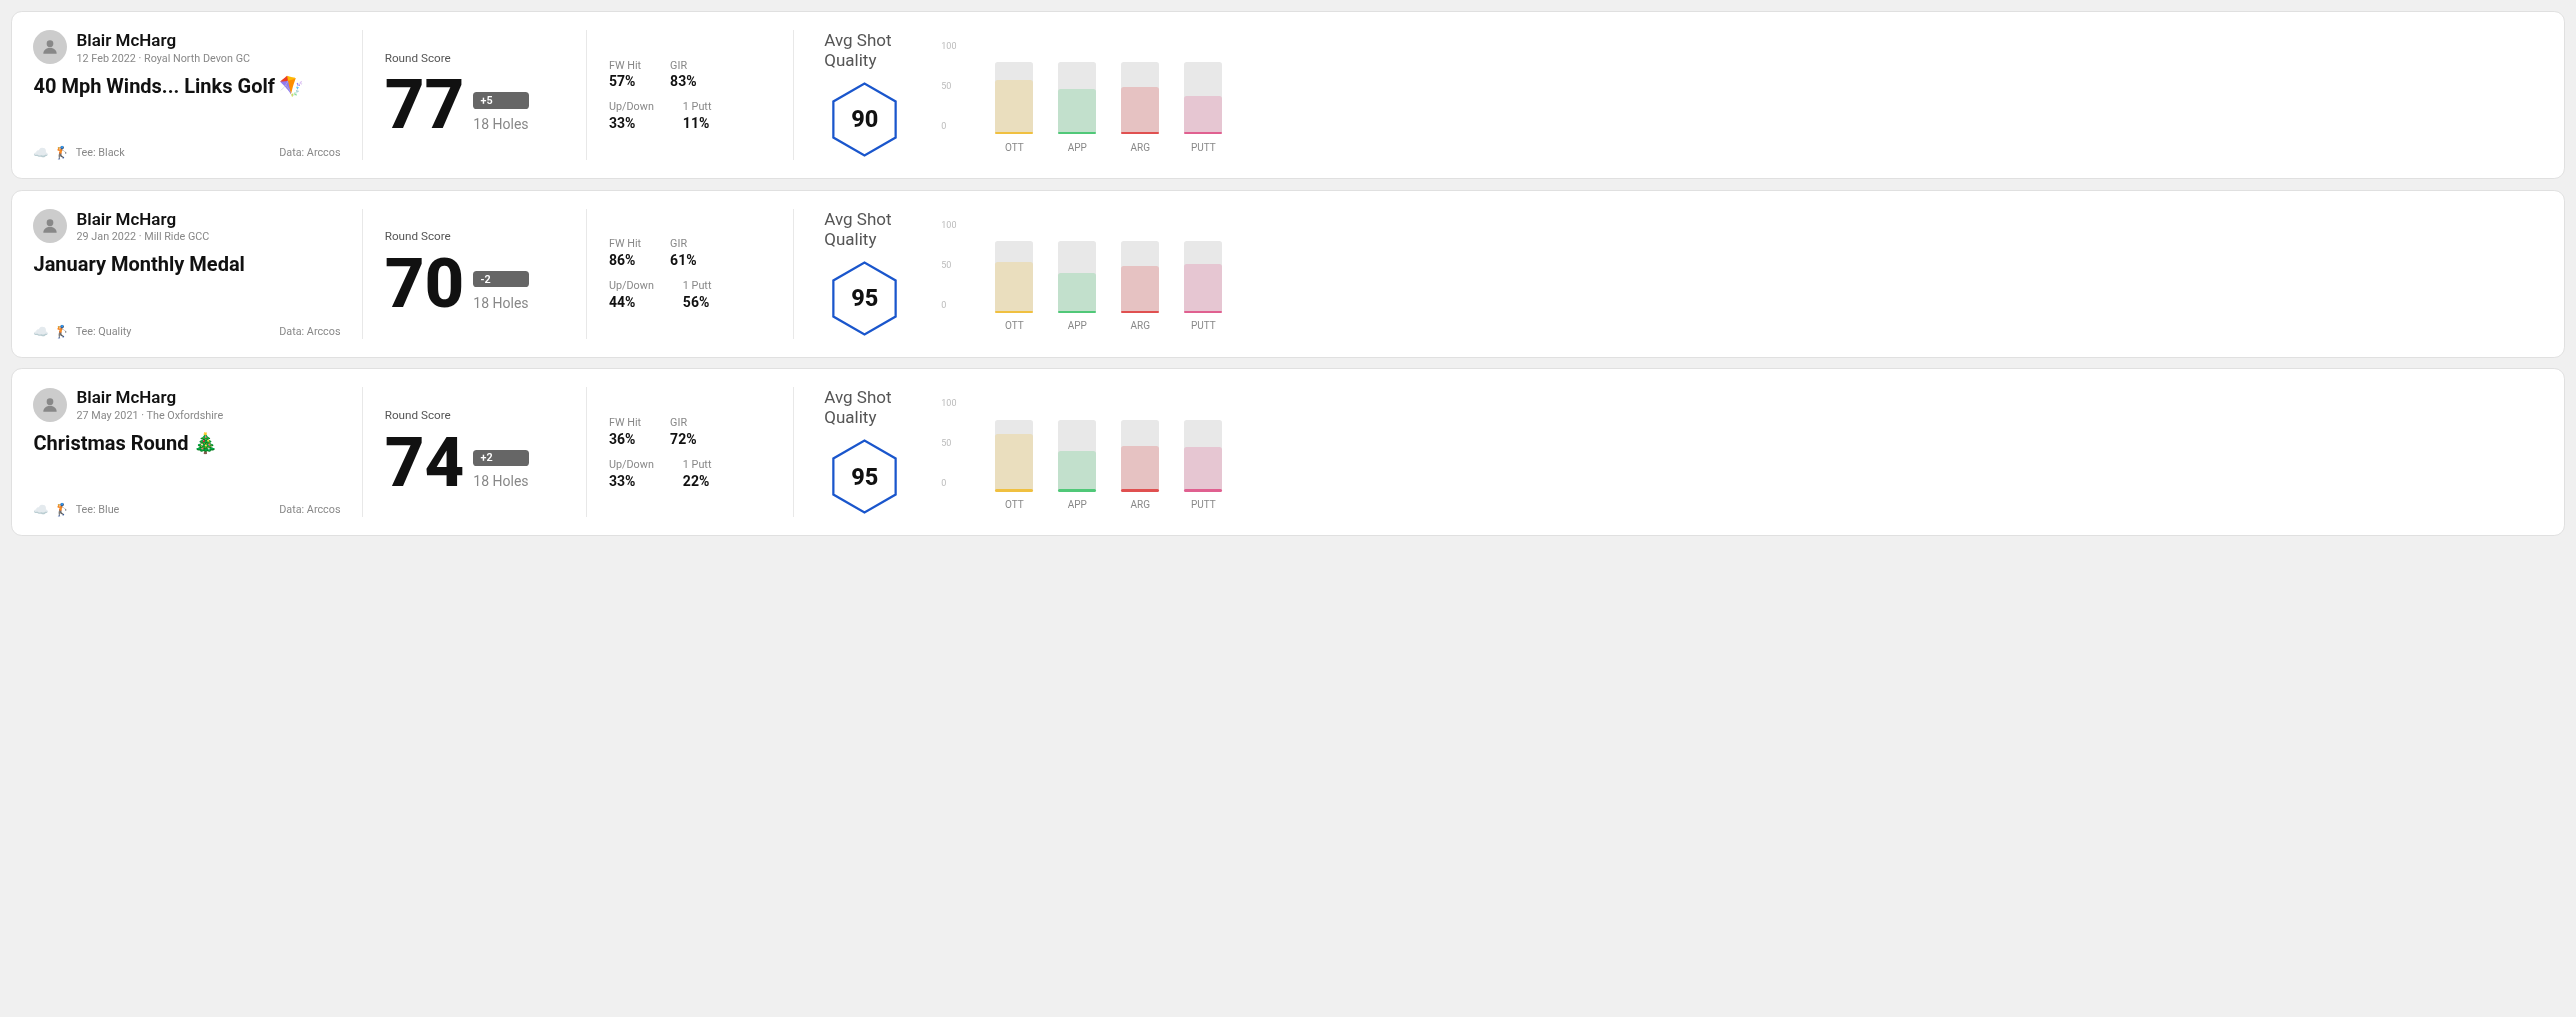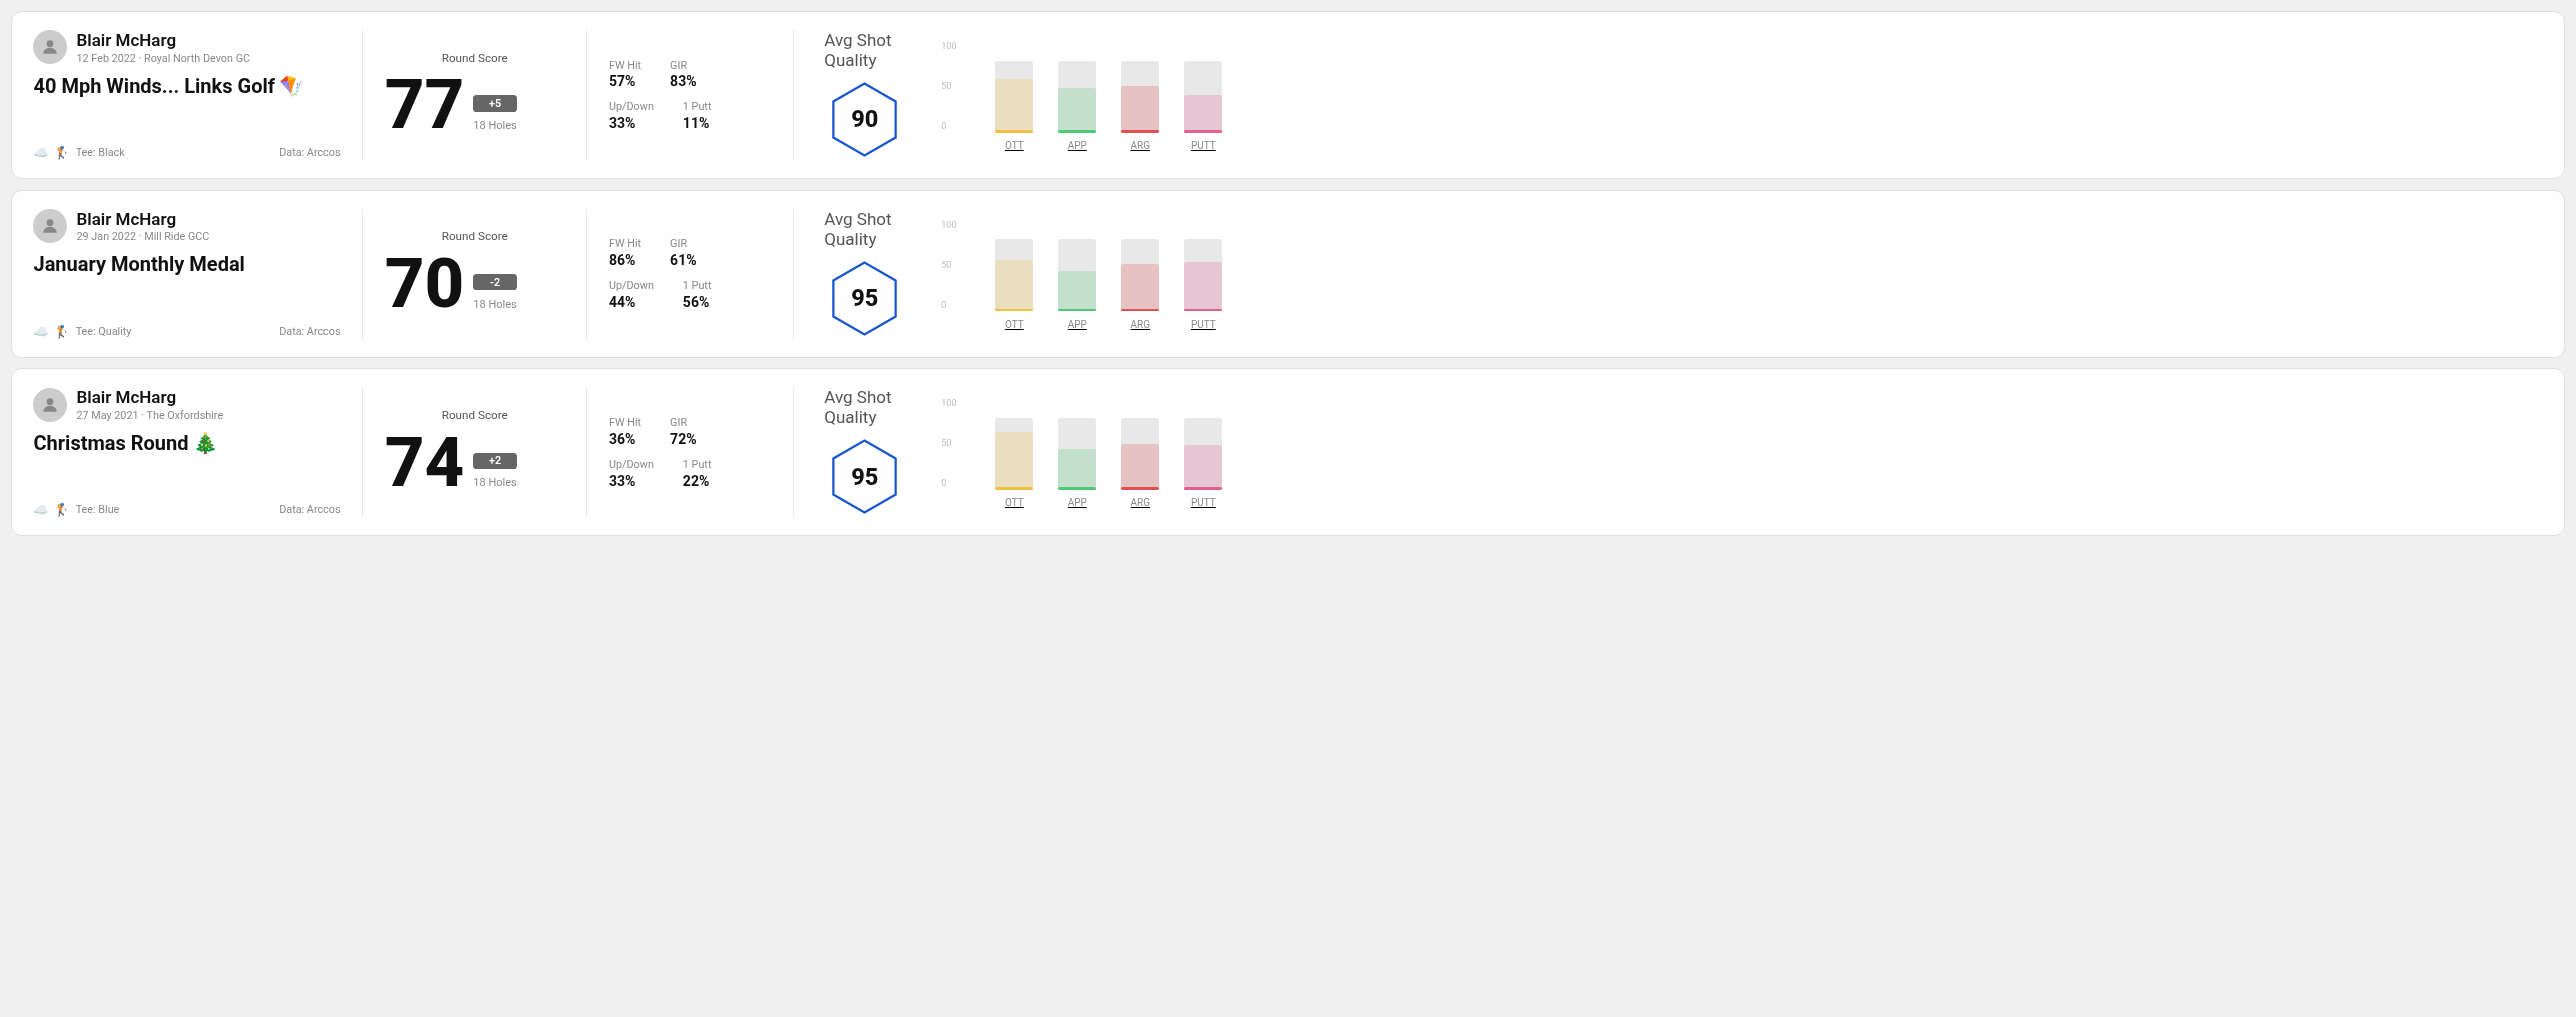--- a/index.html
+++ b/index.html
@@ -82,21 +82,20 @@
       width: 0.9px;
       background: #e8e8e8;
       margin: 0 21.7px;
     }
     .score-section {
       width: 180px;
       flex-shrink: 0;
       display: flex;
       flex-direction: column;
       justify-content: center;
-      text-align: center;
     }
     .score-label {
       font-size: 11.7px;
       color: #555;
       margin-bottom: 5.4px;
     }
     .score-row {
       display: flex;
       align-items: flex-end;
       gap: 9px;
@@ -112,21 +111,21 @@
       color: #fff;
       font-size: 10.8px;
       font-weight: 600;
       padding: 1.8px 7.2px;
       border-radius: 3.6px;
       margin-bottom: 5.4px;
     }
     .score-badge.positive { background: #666; }
     .score-badge.negative { background: #666; }
     .score-holes {
-      font-size: 11px;
+      font-size: 14px;
       color: #888;
       margin-top: 1.8px;
     }
     .stats-section {
       width: 162px;
       flex-shrink: 0;
       display: flex;
       flex-direction: column;
       justify-content: center;
       gap: 10.8px;
@@ -181,26 +180,25 @@
     }
     .chart-section {
       flex: 1;
       display: flex;
       flex-direction: column;
       justify-content: center;
       padding-left: 9px;
     }
     .bar-chart {
       display: flex;
-      align-items: center;
+      align-items: flex-start;
       gap: 25px;
       height: 108px;
       position: relative;
       padding-top: 21.7px;
-      text-decoration: underline;
     }
     .bar-group {
       display: flex;
       flex-direction: column;
       align-items: center;
       gap: 3.6px;
       position: relative;
     }
     .bar-value {
       font-size: 10px;

